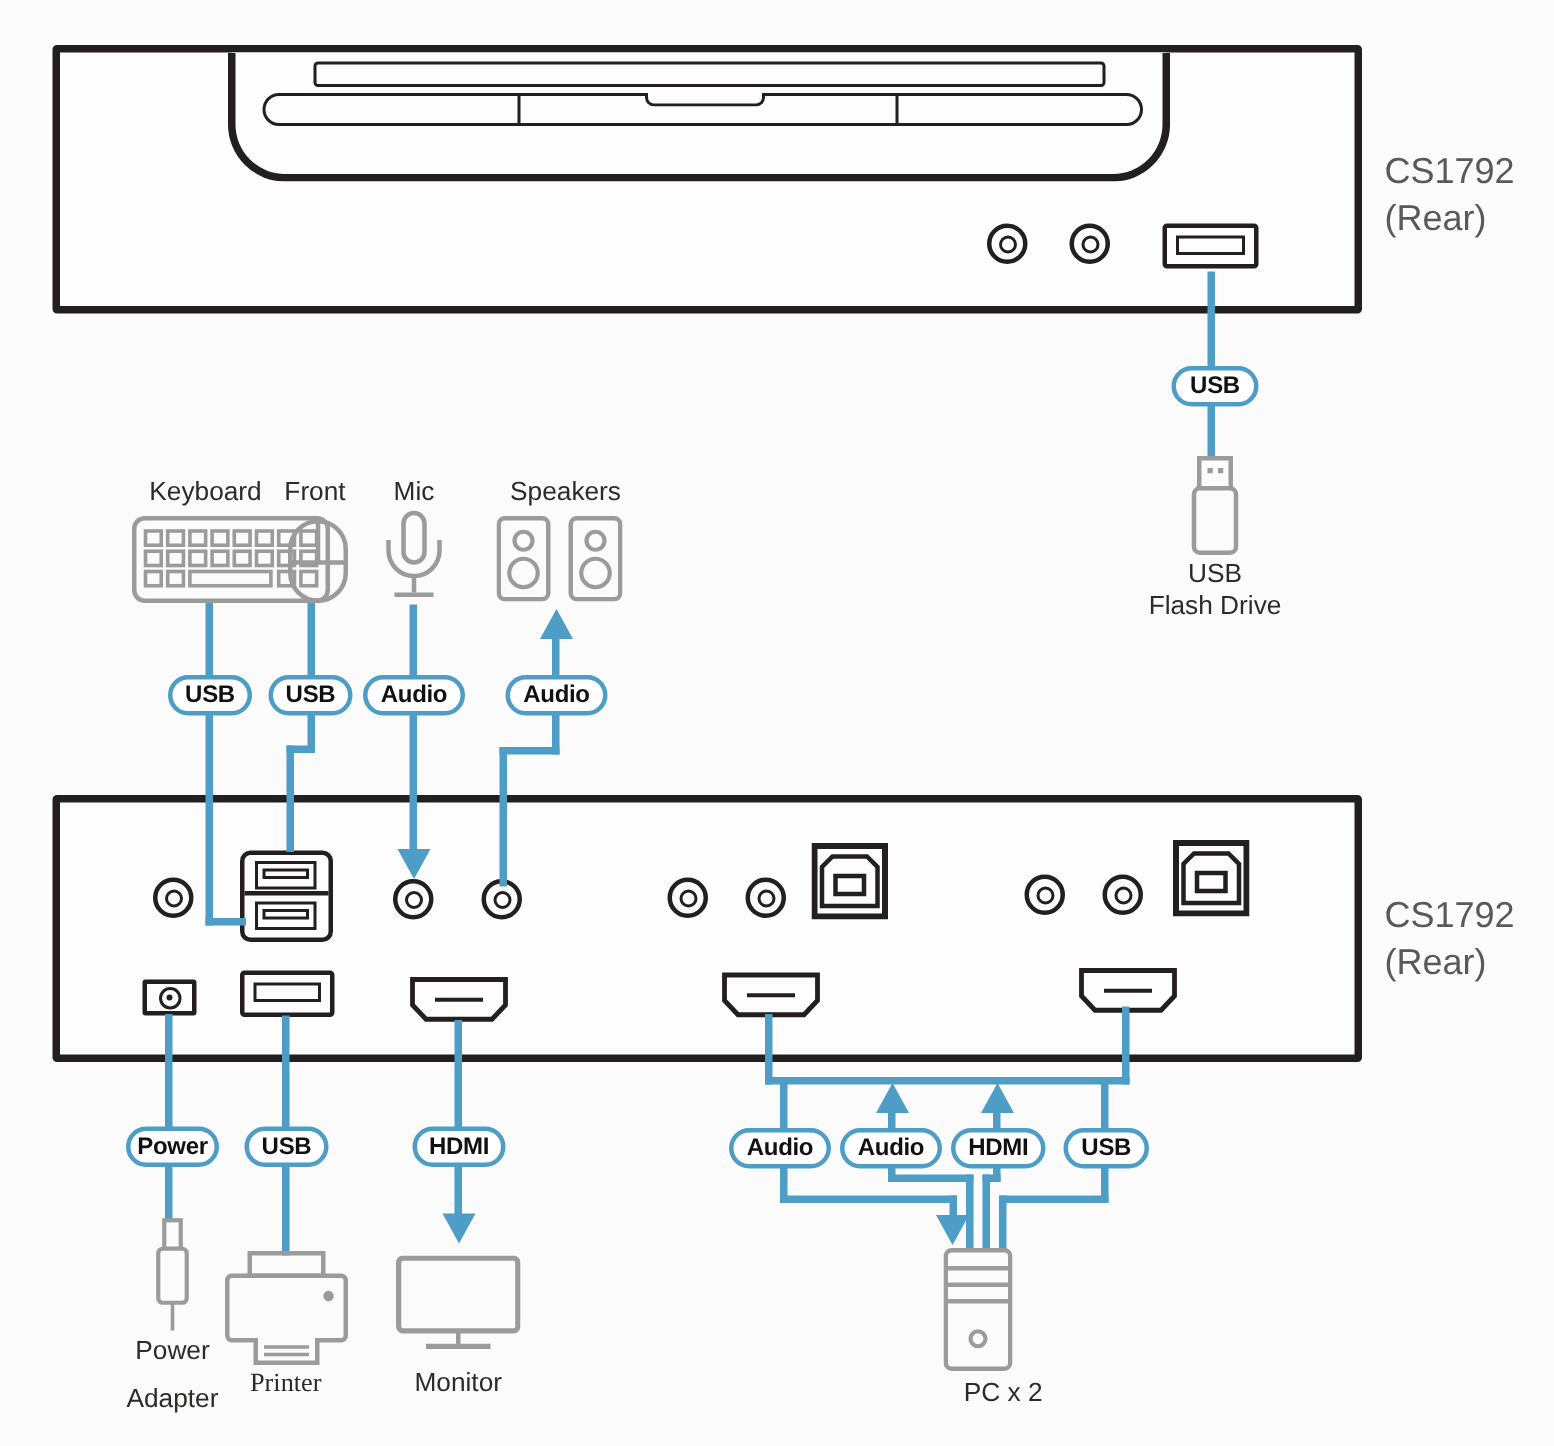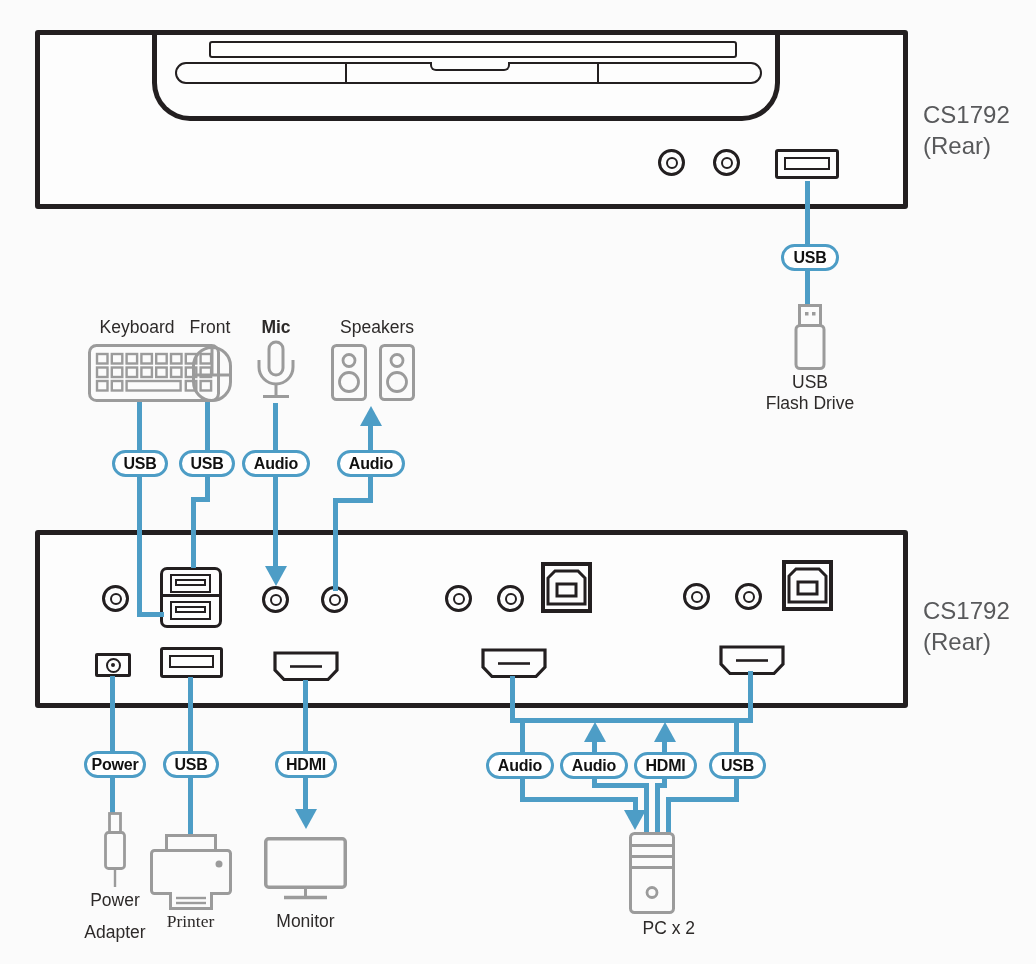--- a/index.html
+++ b/index.html
@@ -315,21 +315,21 @@
         <rect x="1.5" y="1.5" width="43" height="79" rx="4" fill="#fbfbfb" stroke="#9b9b9b" stroke-width="3"></rect>
         <line x1="2" y1="13.5" x2="44" y2="13.5" stroke="#9b9b9b" stroke-width="3"></line>
         <line x1="2" y1="24.5" x2="44" y2="24.5" stroke="#9b9b9b" stroke-width="3"></line>
         <line x1="2" y1="35.5" x2="44" y2="35.5" stroke="#9b9b9b" stroke-width="3"></line>
         <circle cx="23" cy="60.5" r="5" fill="none" stroke="#9b9b9b" stroke-width="2.8"></circle>
       </svg>
   </div>
 
   <div class="lbl" style="left:77px;top:317px;width:120px;">Keyboard</div>
   <div class="lbl" style="left:170px;top:317px;width:80px;">Front</div>
-  <div class="lbl" style="left:241px;top:317px;width:70px;font-weight:bold;">Mic</div>
+  <div class="lbl" style="left:241px;top:317px;width:70px;">Mic</div>
   <div class="lbl" style="left:334px;top:317px;width:80px;text-align:right;">Speakers</div>
   <div class="lbl" style="left:745px;top:372px;width:130px;">
     <span style="display:block;">USB</span>
     <span style="display:block;">Flash Drive</span>
   </div>
   <div class="lbl" style="left:70px;top:890px;width:90px;">
     <span style="display:block;">Power</span>
     <span style="display:block;margin-top:11px;">Adapter</span>
   </div>
   <div class="lbl" style="left:148px;top:911px;width:85px;font-family:Liberation Serif, serif;">Printer</div>

